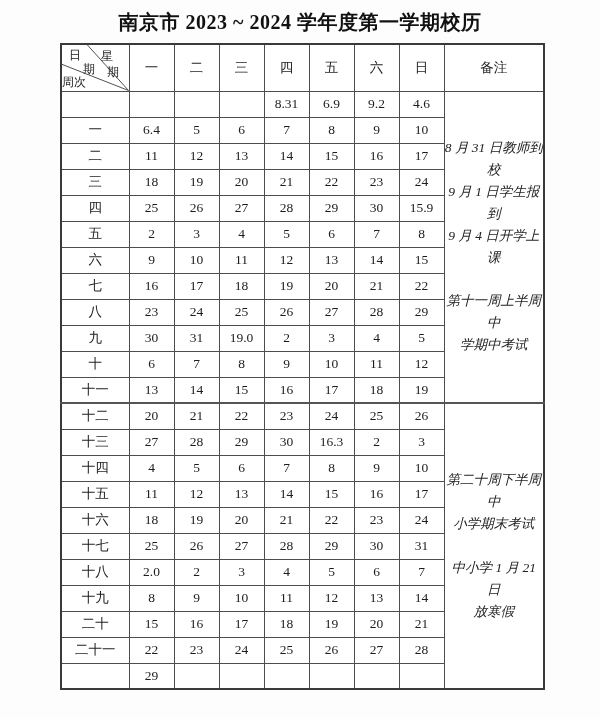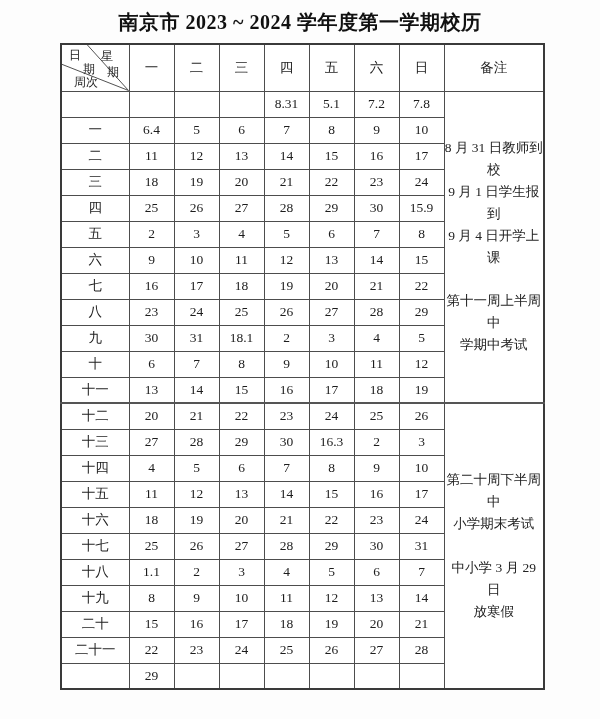--- a/index.html
+++ b/index.html
@@ -48,34 +48,35 @@
   .corner .lbl {
     position: absolute;
     font-size: 12px;
     line-height: 1;
     color: #222;
   }
   .lbl-date-top   { left: 7px;  top: 4px; }
   .lbl-week-top   { left: 39px; top: 5px; }
   .lbl-date-bot   { left: 21px; top: 18px; }
   .lbl-week-bot   { left: 45px; top: 21px; }
-  .lbl-weeks      { left: 12px;  bottom: 3px; }
+  .lbl-weeks      { left: 0;  bottom: 3px; }
 
   .day-header { font-size: 14px; }
   .remarks-header { font-size: 13.5px; }
   .week-cell { font-size: 13px; }
   .day-cell { font-size: 13.5px; }
   .remarks-cell {
     text-align: left;
     vertical-align: middle;
     white-space: pre-line;
     font-size: 12px;
     line-height: 1.62;
     padding: 2px 3px 2px 7px;
     color: #222;
+    font-style: italic;
   }
 </style>
 </head>
 <body>
 
 <div class="page">
   <h1 class="title">南京市 2023 ~ 2024 学年度第一学期校历</h1>
 
   <table class="calendar">
     <colgroup>
@@ -112,23 +113,23 @@
         <th class="remarks-header">备注</th>
       </tr>
     </thead>
     <tbody>
         <tr>
           <td class="week-cell"></td>
           <td class="day-cell"></td>
           <td class="day-cell"></td>
           <td class="day-cell"></td>
           <td class="day-cell">8.31</td>
-          <td class="day-cell">5.1</td>
-          <td class="day-cell">7.2</td>
-          <td class="day-cell">7.8</td>
+          <td class="day-cell">6.9</td>
+          <td class="day-cell">9.2</td>
+          <td class="day-cell">4.6</td>
           <td class="remarks-cell" rowspan="12">8 月 31 日教师到校
 9 月 1 日学生报到
 9 月 4 日开学上课
 
 第十一周上半周中
 学期中考试</td>
         </tr>
         <tr>
           <td class="week-cell">一</td>
           <td class="day-cell">6.4</td>
@@ -206,21 +207,21 @@
           <td class="day-cell">25</td>
           <td class="day-cell">26</td>
           <td class="day-cell">27</td>
           <td class="day-cell">28</td>
           <td class="day-cell">29</td>
         </tr>
         <tr>
           <td class="week-cell">九</td>
           <td class="day-cell">30</td>
           <td class="day-cell">31</td>
-          <td class="day-cell">18.1</td>
+          <td class="day-cell">19.0</td>
           <td class="day-cell">2</td>
           <td class="day-cell">3</td>
           <td class="day-cell">4</td>
           <td class="day-cell">5</td>
         </tr>
         <tr>
           <td class="week-cell">十</td>
           <td class="day-cell">6</td>
           <td class="day-cell">7</td>
           <td class="day-cell">8</td>
@@ -244,21 +245,21 @@
           <td class="day-cell">20</td>
           <td class="day-cell">21</td>
           <td class="day-cell">22</td>
           <td class="day-cell">23</td>
           <td class="day-cell">24</td>
           <td class="day-cell">25</td>
           <td class="day-cell">26</td>
           <td class="remarks-cell" rowspan="11">第二十周下半周中
 小学期末考试
 
-中小学 3 月 29 日
+中小学 1 月 21 日
 放寒假</td>
         </tr>
         <tr>
           <td class="week-cell">十三</td>
           <td class="day-cell">27</td>
           <td class="day-cell">28</td>
           <td class="day-cell">29</td>
           <td class="day-cell">30</td>
           <td class="day-cell">16.3</td>
           <td class="day-cell">2</td>
@@ -299,21 +300,21 @@
           <td class="day-cell">25</td>
           <td class="day-cell">26</td>
           <td class="day-cell">27</td>
           <td class="day-cell">28</td>
           <td class="day-cell">29</td>
           <td class="day-cell">30</td>
           <td class="day-cell">31</td>
         </tr>
         <tr>
           <td class="week-cell">十八</td>
-          <td class="day-cell">1.1</td>
+          <td class="day-cell">2.0</td>
           <td class="day-cell">2</td>
           <td class="day-cell">3</td>
           <td class="day-cell">4</td>
           <td class="day-cell">5</td>
           <td class="day-cell">6</td>
           <td class="day-cell">7</td>
         </tr>
         <tr>
           <td class="week-cell">十九</td>
           <td class="day-cell">8</td>

